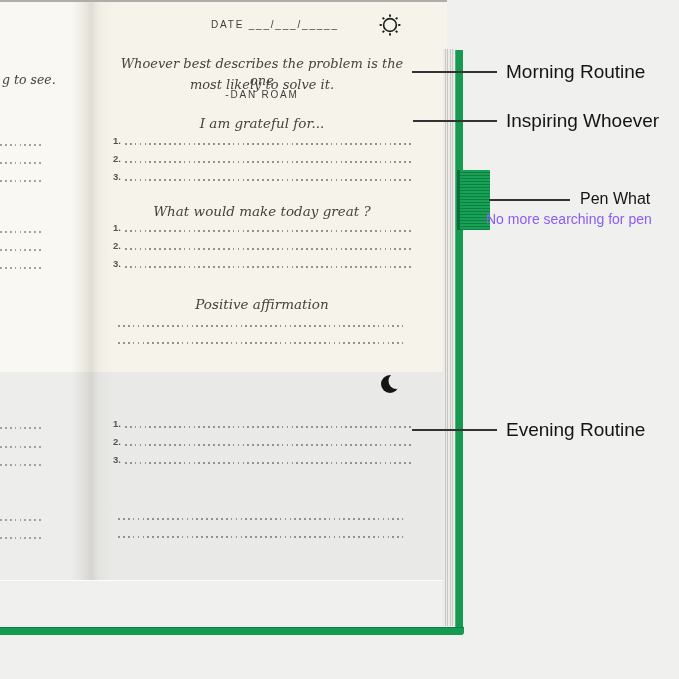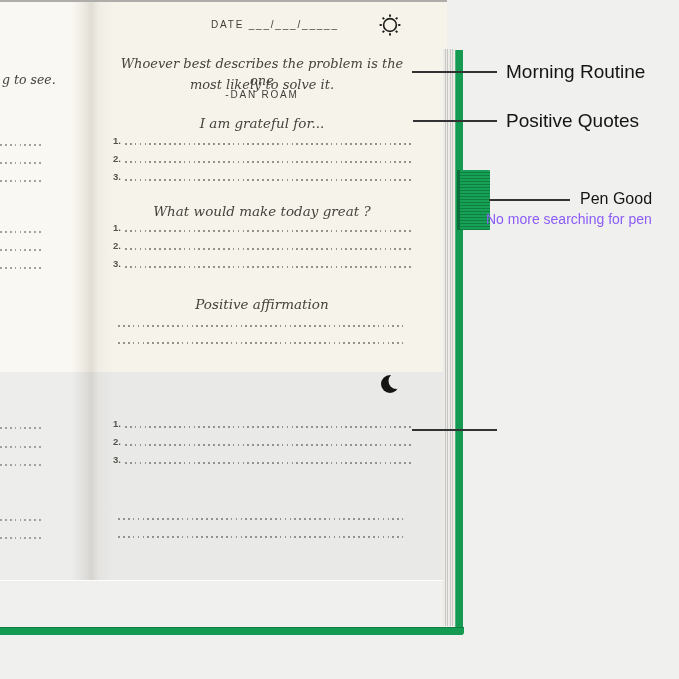--- a/index.html
+++ b/index.html
@@ -176,21 +176,22 @@
 
   <div class="page-edge-stack"></div>
   <div class="cover-right"></div>
   <div class="cover-bottom"></div>
   <div class="pen-loop"></div>
 
   <div class="callout-line" style="left:412px; top:71px; width:85px;"></div>
   <div class="callout-label" style="left:506px; top:61px;">Morning Routine</div>
 
   <div class="callout-line" style="left:413px; top:120px; width:84px;"></div>
-  <div class="callout-label" style="left:506px; top:110px;">Positive Quotes</div>
+  <div class="callout-label" style="left:506px; top:110px;">Inspiring Whoever</div>
 
   <div class="callout-line" style="left:489px; top:199px; width:81px;"></div>
-  <div class="pen-label" style="left:580px; top:190px;">Pen Good</div>
+  <div class="pen-label" style="left:580px; top:190px;">Pen What</div>
   <div class="pen-sub" style="left:486px; top:211px;">No more searching for pen</div>
 
   <div class="callout-line" style="left:412px; top:429px; width:85px;"></div>
+  <div class="callout-label" style="left:506px; top:419px;">Evening Routine</div>
 
 </div>
 
 </body></html>

